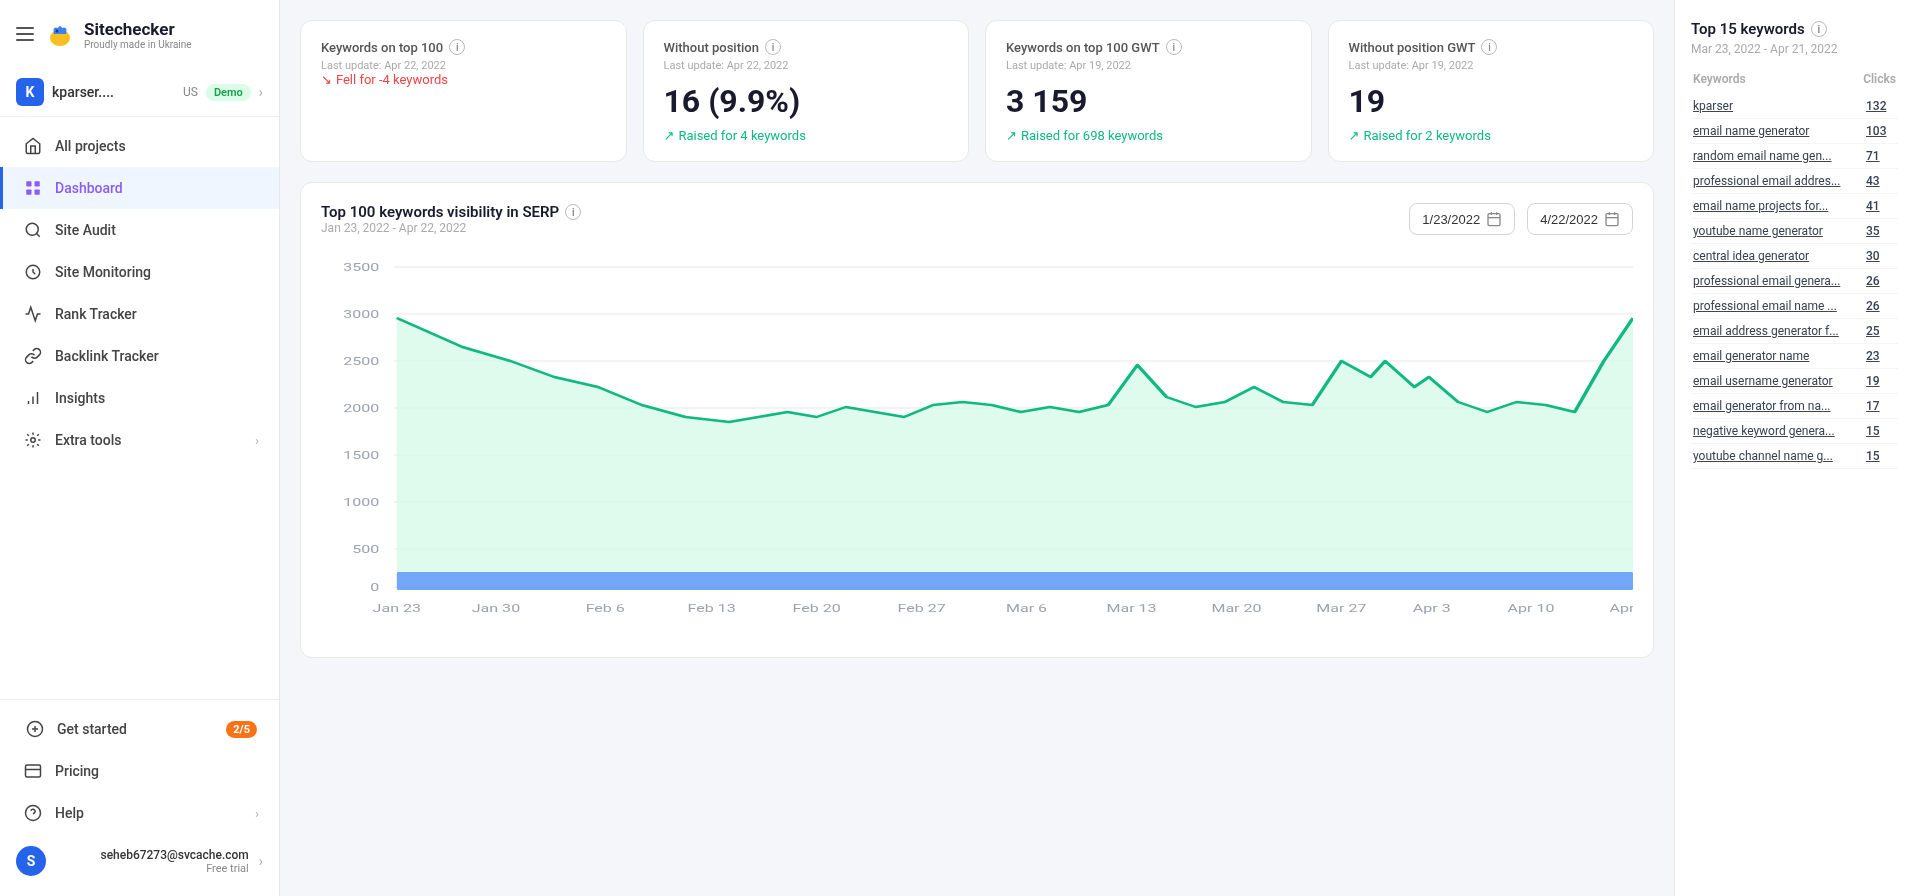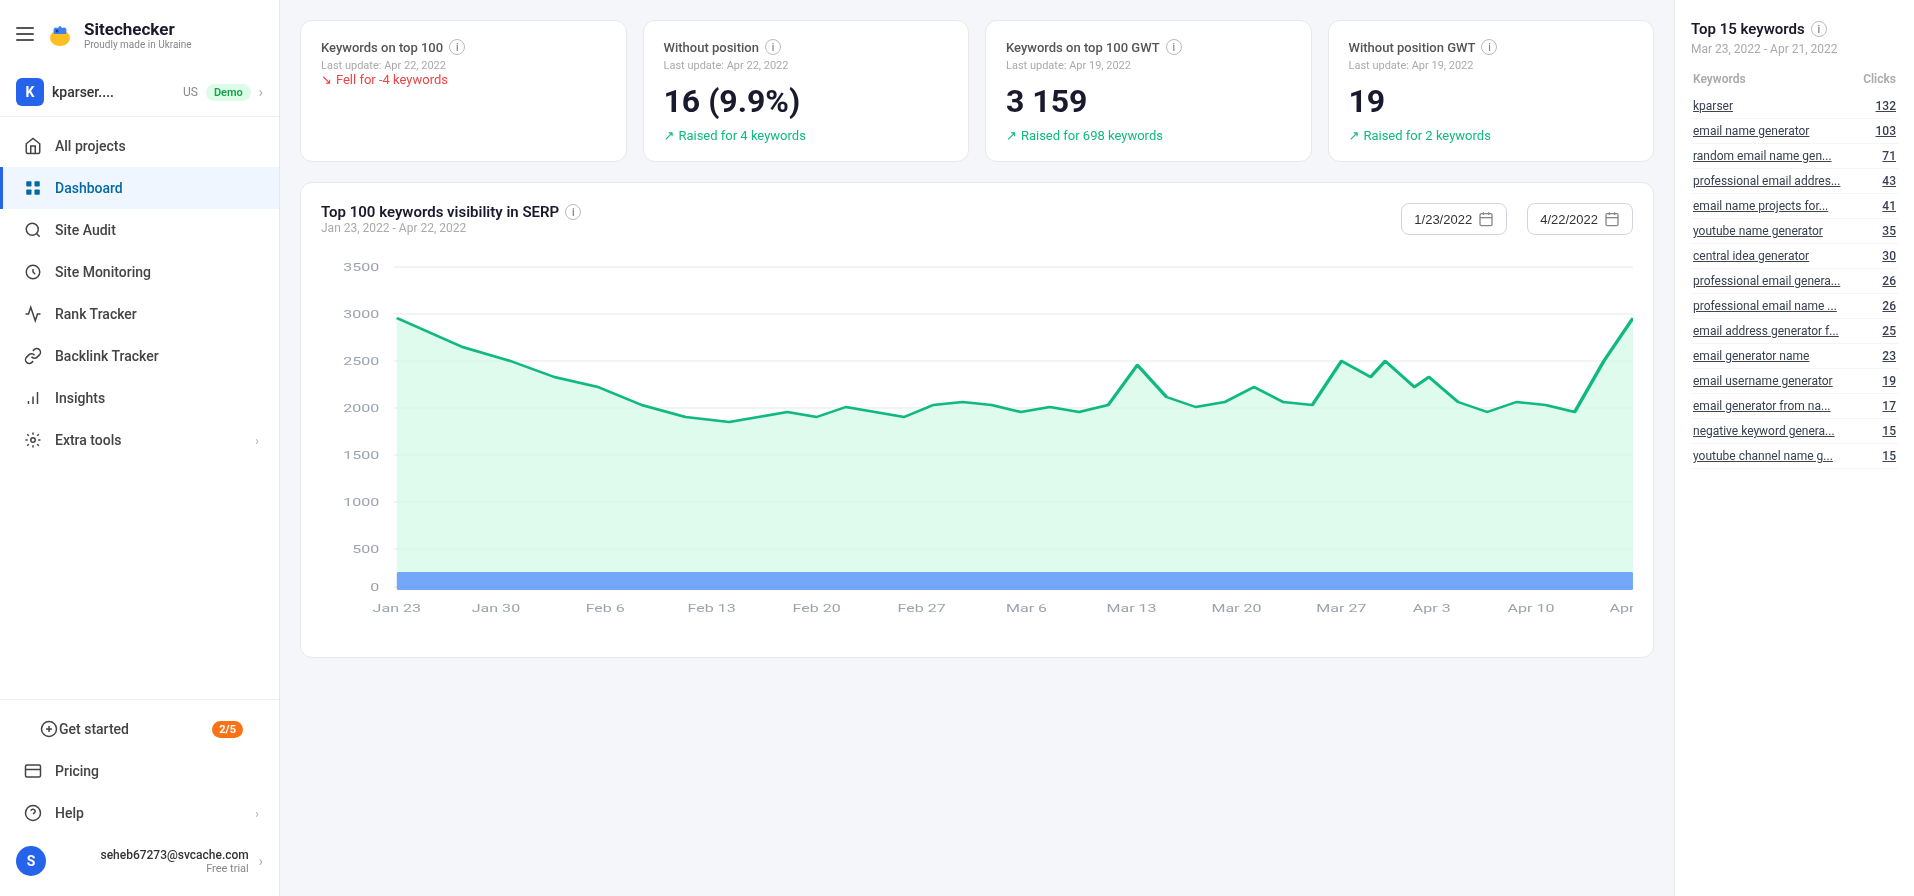--- a/index.html
+++ b/index.html
@@ -63,34 +63,34 @@
       padding: 11px 20px;
       gap: 12px;
       cursor: pointer;
       color: #444;
       font-size: 14px;
       font-weight: 500;
       border-left: 3px solid transparent;
       transition: background 0.15s;
     }
     .nav-item.active {
-      color: #0369a1;
+      color: #8b5cf6;
       border-left: 3px solid #2563eb;
       background: #eff6ff;
     }
     .nav-item .nav-icon { width: 20px; height: 20px; display: flex; align-items: center; justify-content: center; color: inherit; }
     .nav-item .nav-label { flex: 1; }
     .nav-item .nav-chevron { color: #bbb; font-size: 13px; }
 
     .sidebar-bottom {
       border-top: 1px solid #f0f0f0;
       padding: 8px 0;
     }
     .get-started-item {
-      display: flex; align-items: center; padding: 11px 36px; gap: 0; cursor: pointer;
+      display: flex; align-items: center; padding: 11px 22px; gap: 12px; cursor: pointer;
     }
     .get-started-badge {
       background: #f97316;
       color: #fff;
       font-size: 11px;
       font-weight: 700;
       padding: 2px 7px;
       border-radius: 10px;
     }
     .user-row {
@@ -134,39 +134,39 @@
 
     
     .chart-section {
       background: #fff;
       border: 1px solid #e8e8e8;
       border-radius: 12px;
       padding: 20px;
     }
     .chart-header { display: flex; align-items: flex-start; justify-content: space-between; margin-bottom: 6px; }
     .chart-title { font-size: 15px; font-weight: 600; color: #1a1a2e; display: flex; align-items: center; gap: 6px; }
-    .date-pickers { display: flex; gap: 20px; }
+    .date-pickers { display: flex; gap: 12px; }
     .date-picker-btn {
       display: flex; align-items: center; gap: 6px;
       border: 1px solid #d1d5db; border-radius: 8px;
       padding: 7px 12px; font-size: 13px; color: #333;
       background: #fff; cursor: pointer;
     }
     .chart-subtitle { font-size: 12px; color: #aaa; margin-bottom: 16px; }
     .chart-container { width: 100%; height: 380px; position: relative; text-decoration: underline; }
     svg.chart { width: 100%; height: 100%; }
 
     
     .right-title { font-size: 15px; font-weight: 600; color: #1a1a2e; display: flex; align-items: center; gap: 6px; margin-bottom: 4px; }
     .right-subtitle { font-size: 12px; color: #aaa; margin-bottom: 16px; }
     .kw-table { width: 100%; }
     .kw-header { display: flex; justify-content: space-between; font-size: 12px; color: #aaa; font-weight: 600; margin-bottom: 8px; padding: 0 2px; }
     .kw-row { display: flex; justify-content: space-between; align-items: center; padding: 5px 2px; font-size: 12px; color: #444; border-bottom: 1px solid #f5f5f5; text-decoration: underline; }
     .kw-name { flex: 1; overflow: hidden; text-overflow: ellipsis; white-space: nowrap; color: #374151; }
-    .kw-clicks { color: #374151; font-weight: 500; min-width: 30px; text-align: right; }
+    .kw-clicks { color: #374151; font-weight: 500; min-width: 30px; text-align: left; }
   </style>
 </head>
 <body>
 
 <aside class="sidebar">
   <div class="sidebar-header">
     <div class="hamburger-icon">
       <span></span>
         <span></span>
         <span></span>

